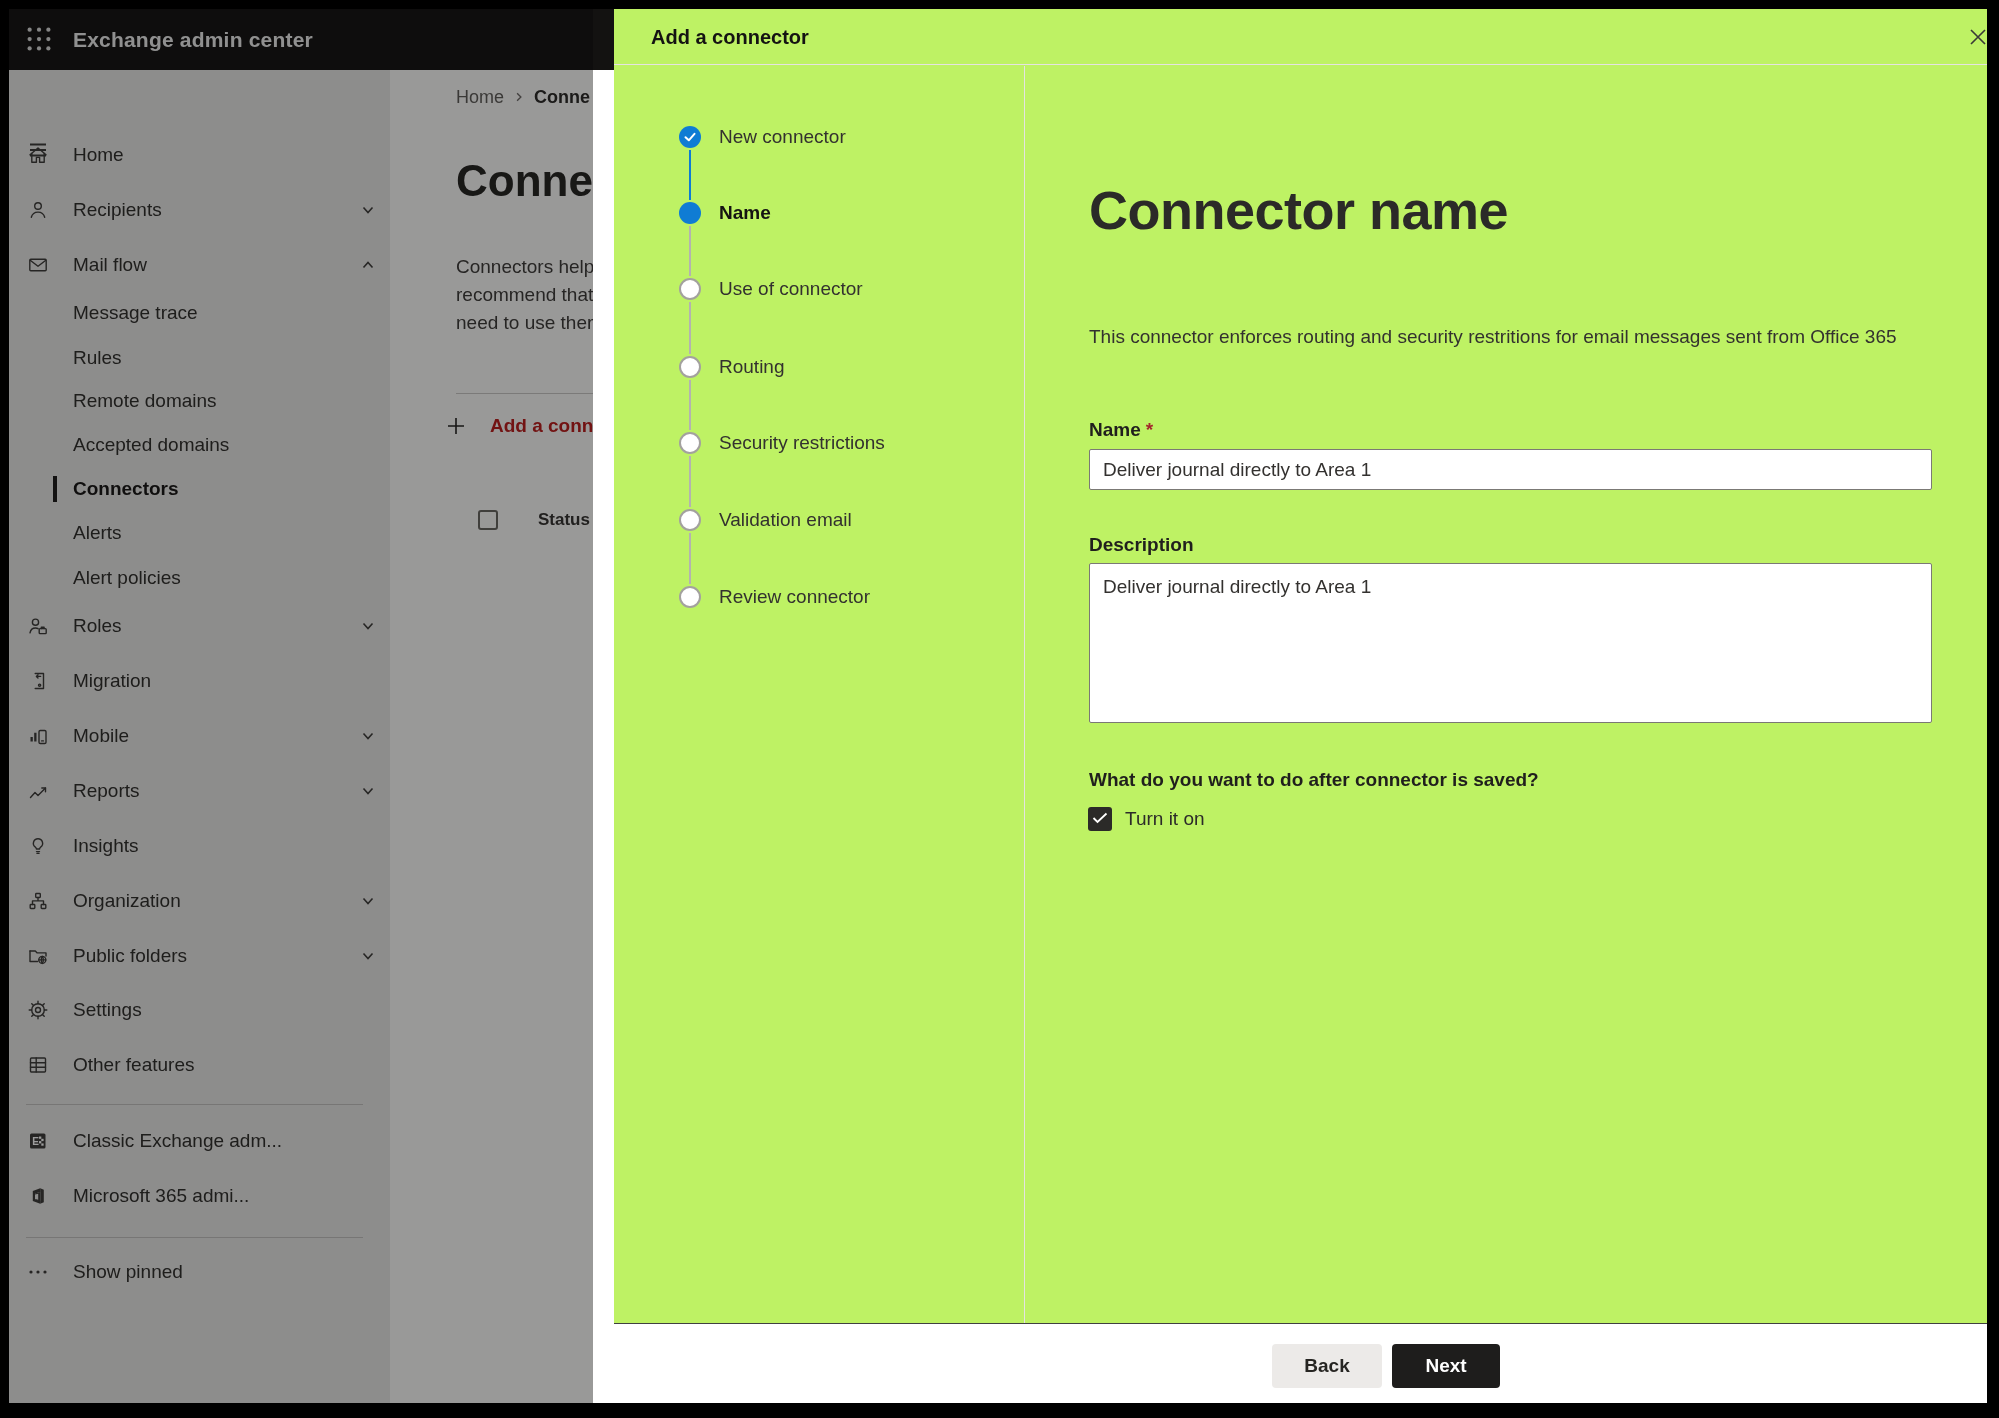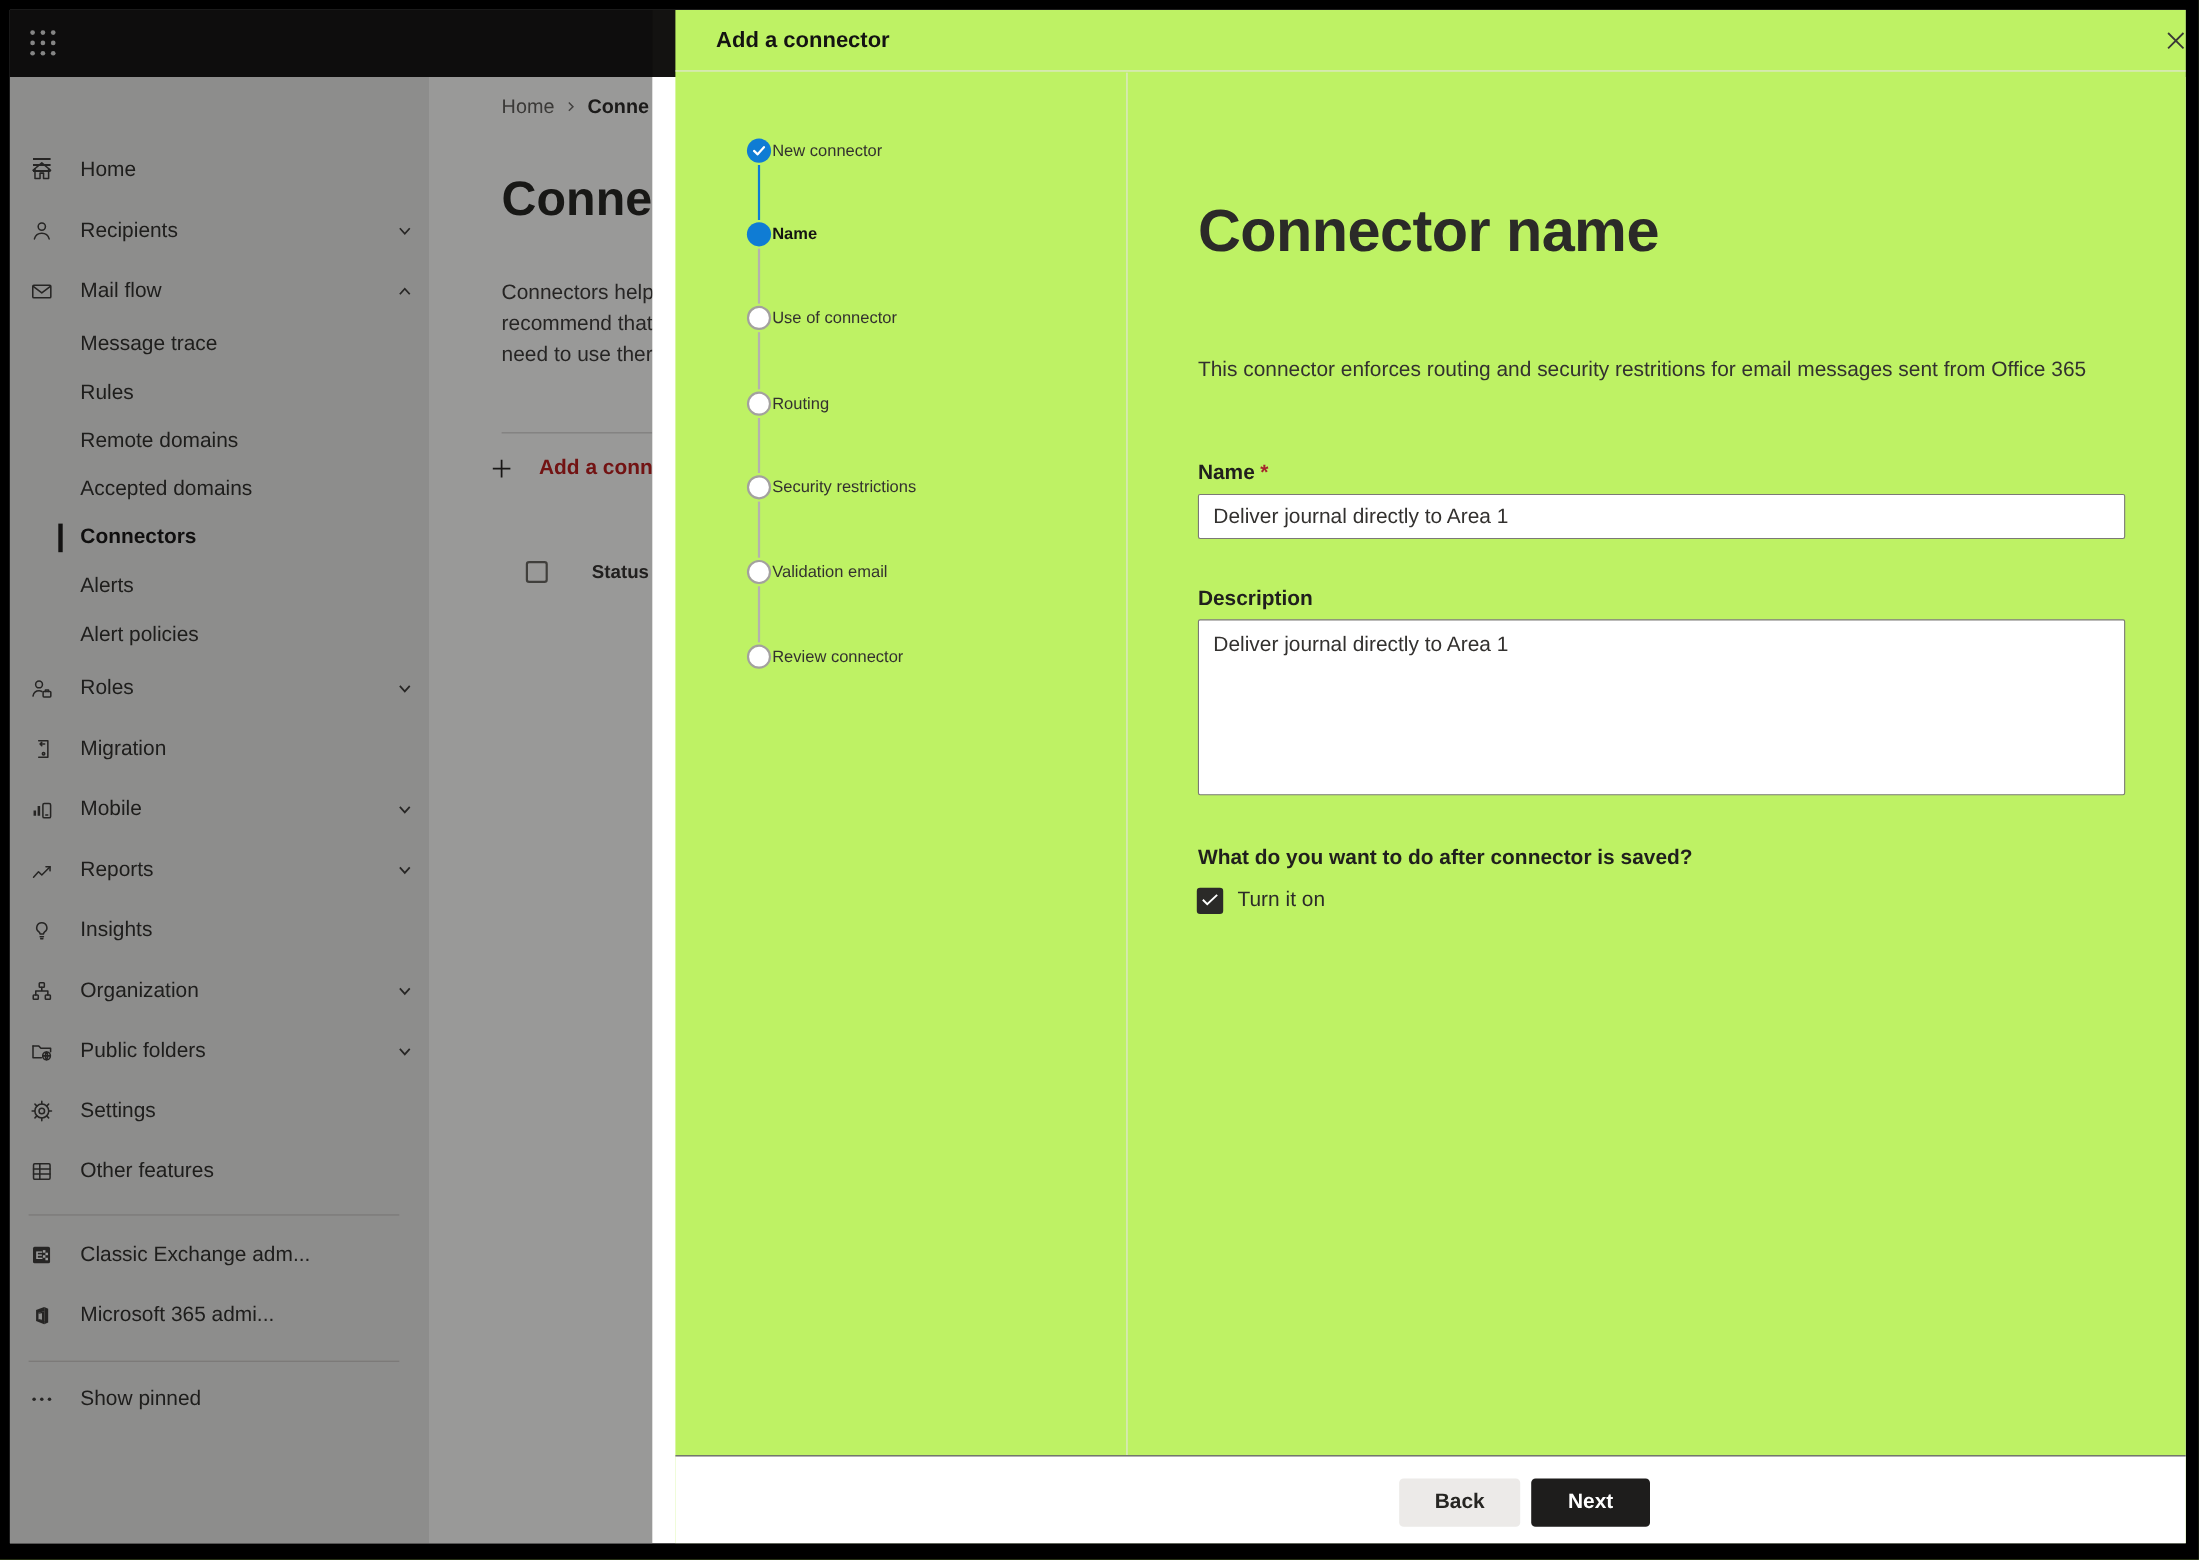--- a/index.html
+++ b/index.html
@@ -57,22 +57,22 @@
 
   #dlg-body { position:absolute; left:0; top:57px; right:0; bottom:80px; }
   #steps-panel { position:absolute; left:0; top:0; width:411px; height:100%; border-right:1px solid #e5e3e1; }
   .step { position:absolute; left:0; width:100%; height:26px; cursor:pointer; }
   .step-circle { position:absolute; left:65px; top:50%; transform:translateY(-50%);
                  width:22px; height:22px; border-radius:50%; }
   .step-circle.completed { background:#0f7cd4; }
   .step-circle.current  { background:#0f7cd4; }
   .step-circle.upcoming { background:#fff; border:2px solid #a3a19e; }
   .step-circle svg { position:absolute; left:3px; top:3px; }
-  .step-label { position:absolute; left:88px; top:50%; transform:translateY(-50%);
-                font-size:15px; color:#33312f; white-space:nowrap; }
+  .step-label { position:absolute; left:105px; top:50%; transform:translateY(-50%);
+                font-size:19px; color:#33312f; white-space:nowrap; }
   .step.current .step-label { font-weight:700; color:#141312; }
   .step-line { position:absolute; left:75px; width:2px; background:#b4b2af; }
   .step-line.blue { background:#0f7cd4; }
 
   #dlg-content { position:absolute; left:412px; top:0; right:0; height:100%; }
   #content-heading { position:absolute; left:63px; top:113px; font-size:54px; font-weight:700;
                      color:#2b2a28; letter-spacing:-.5px; }
   #content-intro { position:absolute; left:63px; top:256px; font-size:19px; line-height:29px; color:#33312f; }
   .fld-label { position:absolute; left:63px; font-size:19px; font-weight:700; color:#201f1d; }
   .req { color:#a4262c; margin-left:5px; font-weight:700; }
@@ -111,20 +111,21 @@
             <circle cx="19.5" cy="4.5" r="1.7"></circle>
           <circle cx="4.5" cy="12" r="1.7"></circle>
             <circle cx="12" cy="12" r="1.7"></circle>
             <circle cx="19.5" cy="12" r="1.7"></circle>
           <circle cx="4.5" cy="19.5" r="1.7"></circle>
             <circle cx="12" cy="19.5" r="1.7"></circle>
             <circle cx="19.5" cy="19.5" r="1.7"></circle>
         </g>
       </svg>
     </div>
+    <div id="app-title">Exchange admin center</div>
   </div>
 
   <div id="sidebar">
     <div id="hamburger">
       <svg viewBox="0 0 24 24" width="24" height="24" stroke="#3b3a38" stroke-width="1.8" fill="none">
         <path d="M4 6.5h16M4 12h16M4 17.5h16"></path>
       </svg>
     </div>
     <div id="nav-rows">
         <div class="nav-row" style="top: 63px;">

